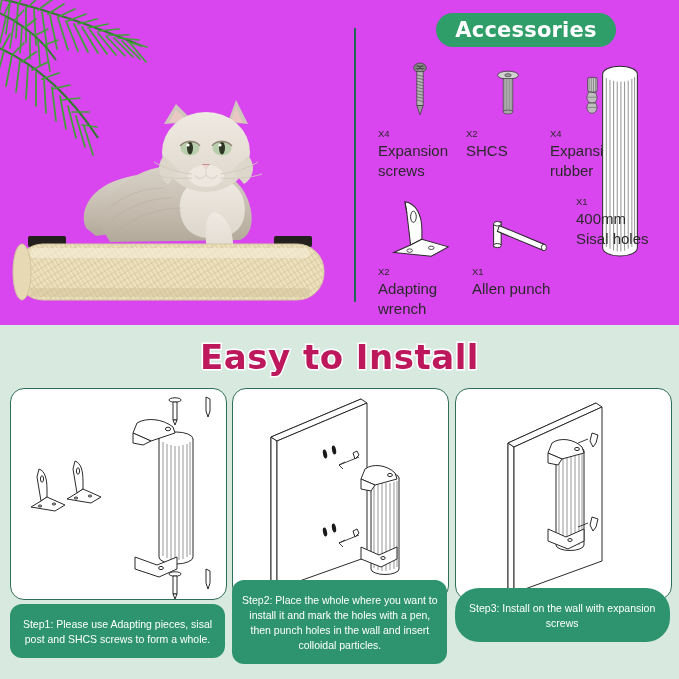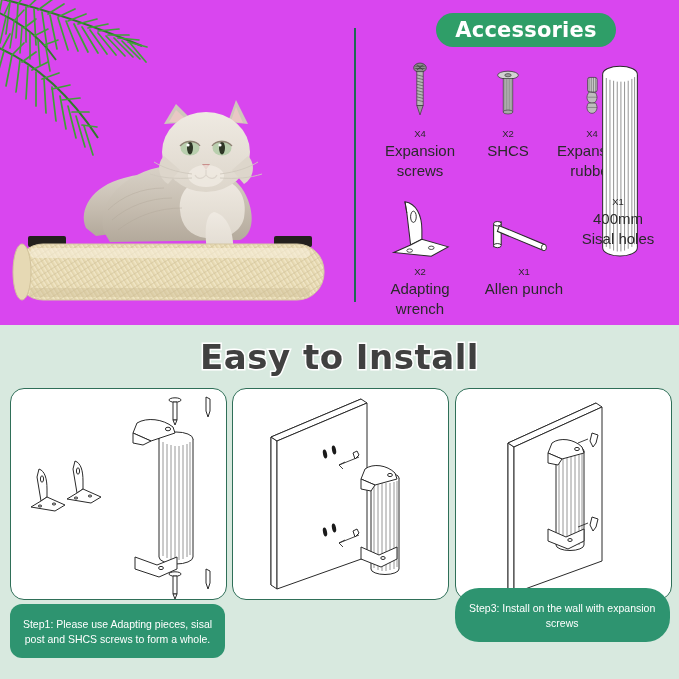--- a/index.html
+++ b/index.html
@@ -24,40 +24,40 @@
            background:#1f6a52;}
 
   
   .acc{position:absolute;left:362px;top:0;width:317px;height:325px;}
   .acc-badge{position:absolute;left:74px;top:13px;width:180px;height:34px;
              background:#2f9e68;border-radius:17px;
              display:flex;align-items:center;justify-content:center;}
   .acc-badge span{color:#ffffff;font-size:21px;font-weight:bold;
                   letter-spacing:.2px;font-family:"DejaVu Sans", sans-serif;}
 
-  .acc-item{position:absolute;text-align:center;}
+  .acc-item{position:absolute;text-align:left;}
   .acc-art{height:70px;display:flex;align-items:flex-end;justify-content:center;}
   .acc-qty{font-size:9.5px;color:#2a2a2a;margin-top:6px;line-height:1.35;}
   .acc-name{font-size:15px;color:#2a2a2a;line-height:1.35;}
 
   
   .i-screw  {left:16px; top:52px; width:84px;}
   .i-shcs   {left:104px;top:52px; width:84px;}
   .i-rubber {left:188px;top:52px; width:84px;}
   .i-adapt  {left:16px; top:190px;width:84px;}
   .i-wrench {left:110px;top:190px;width:104px;}
   .i-post   {left:214px;top:190px;width:84px;}
   .i-postbig{left:228px;top:52px; width:60px;}
   .i-postbig .acc-art{height:218px;}
 
   
   .bottom{position:absolute;left:0;top:325px;width:679px;height:354px;
           background:#d8e9df;}
   .title{position:absolute;left:0;top:12px;width:679px;text-align:center;
-         font-size:34px;font-weight:bold;color:#404040;
+         font-size:34px;font-weight:bold;color:#be185d;
          font-family:"DejaVu Sans", sans-serif;letter-spacing:.5px;
          -webkit-text-stroke:3px #ffffff;paint-order:stroke fill;}
   .steps{position:absolute;left:10px;top:63px;width:659px;height:278px;
          display:flex;gap:8px;}
   .step{width:215px;position:relative;}
   .step-art{position:absolute;left:0;top:0;width:215px;height:210px;
             background:#ffffff;border:1.5px solid #2f6f58;border-radius:14px;
             overflow:hidden;}
   .step-cap{position:absolute;left:0;top:196px;width:215px;
             background:#2e9470;border-radius:12px;color:#ffffff;
@@ -533,20 +533,21 @@
                 <path d="M4 16 L 4 26 L 14 28 L 18 22 Z"></path>
               </g>
 
               <g transform="translate(124,154)">
                 <path d="M4 4 L 4 16 L 24 24 L 40 16 L 40 4 L 22 12 Z"></path>
                 <ellipse cx="26" cy="15" rx="2.2" ry="1.5"></ellipse>
               </g>
             </g>
           </svg>
         </div>
+        <div class="step-cap">Step2: Place the whole where you want to install it and mark the holes with a pen, then punch holes in the wall and insert colloidal particles.</div>
       </div>
 
       <div class="step step3">
         <div class="step-art">
           <svg viewBox="0 0 215 210" width="215" height="210">
             <g fill="#ffffff" stroke="#2a2a2a" stroke-width="1" stroke-linejoin="round">
 
               <path d="M52 54 L 140 14 L 140 168 L 52 200 Z"></path>
               <path d="M52 54 L 58 58 L 58 204 L 52 200 Z"></path>
               <path d="M52 54 L 140 14 L 146 18 L 58 58 Z"></path>

